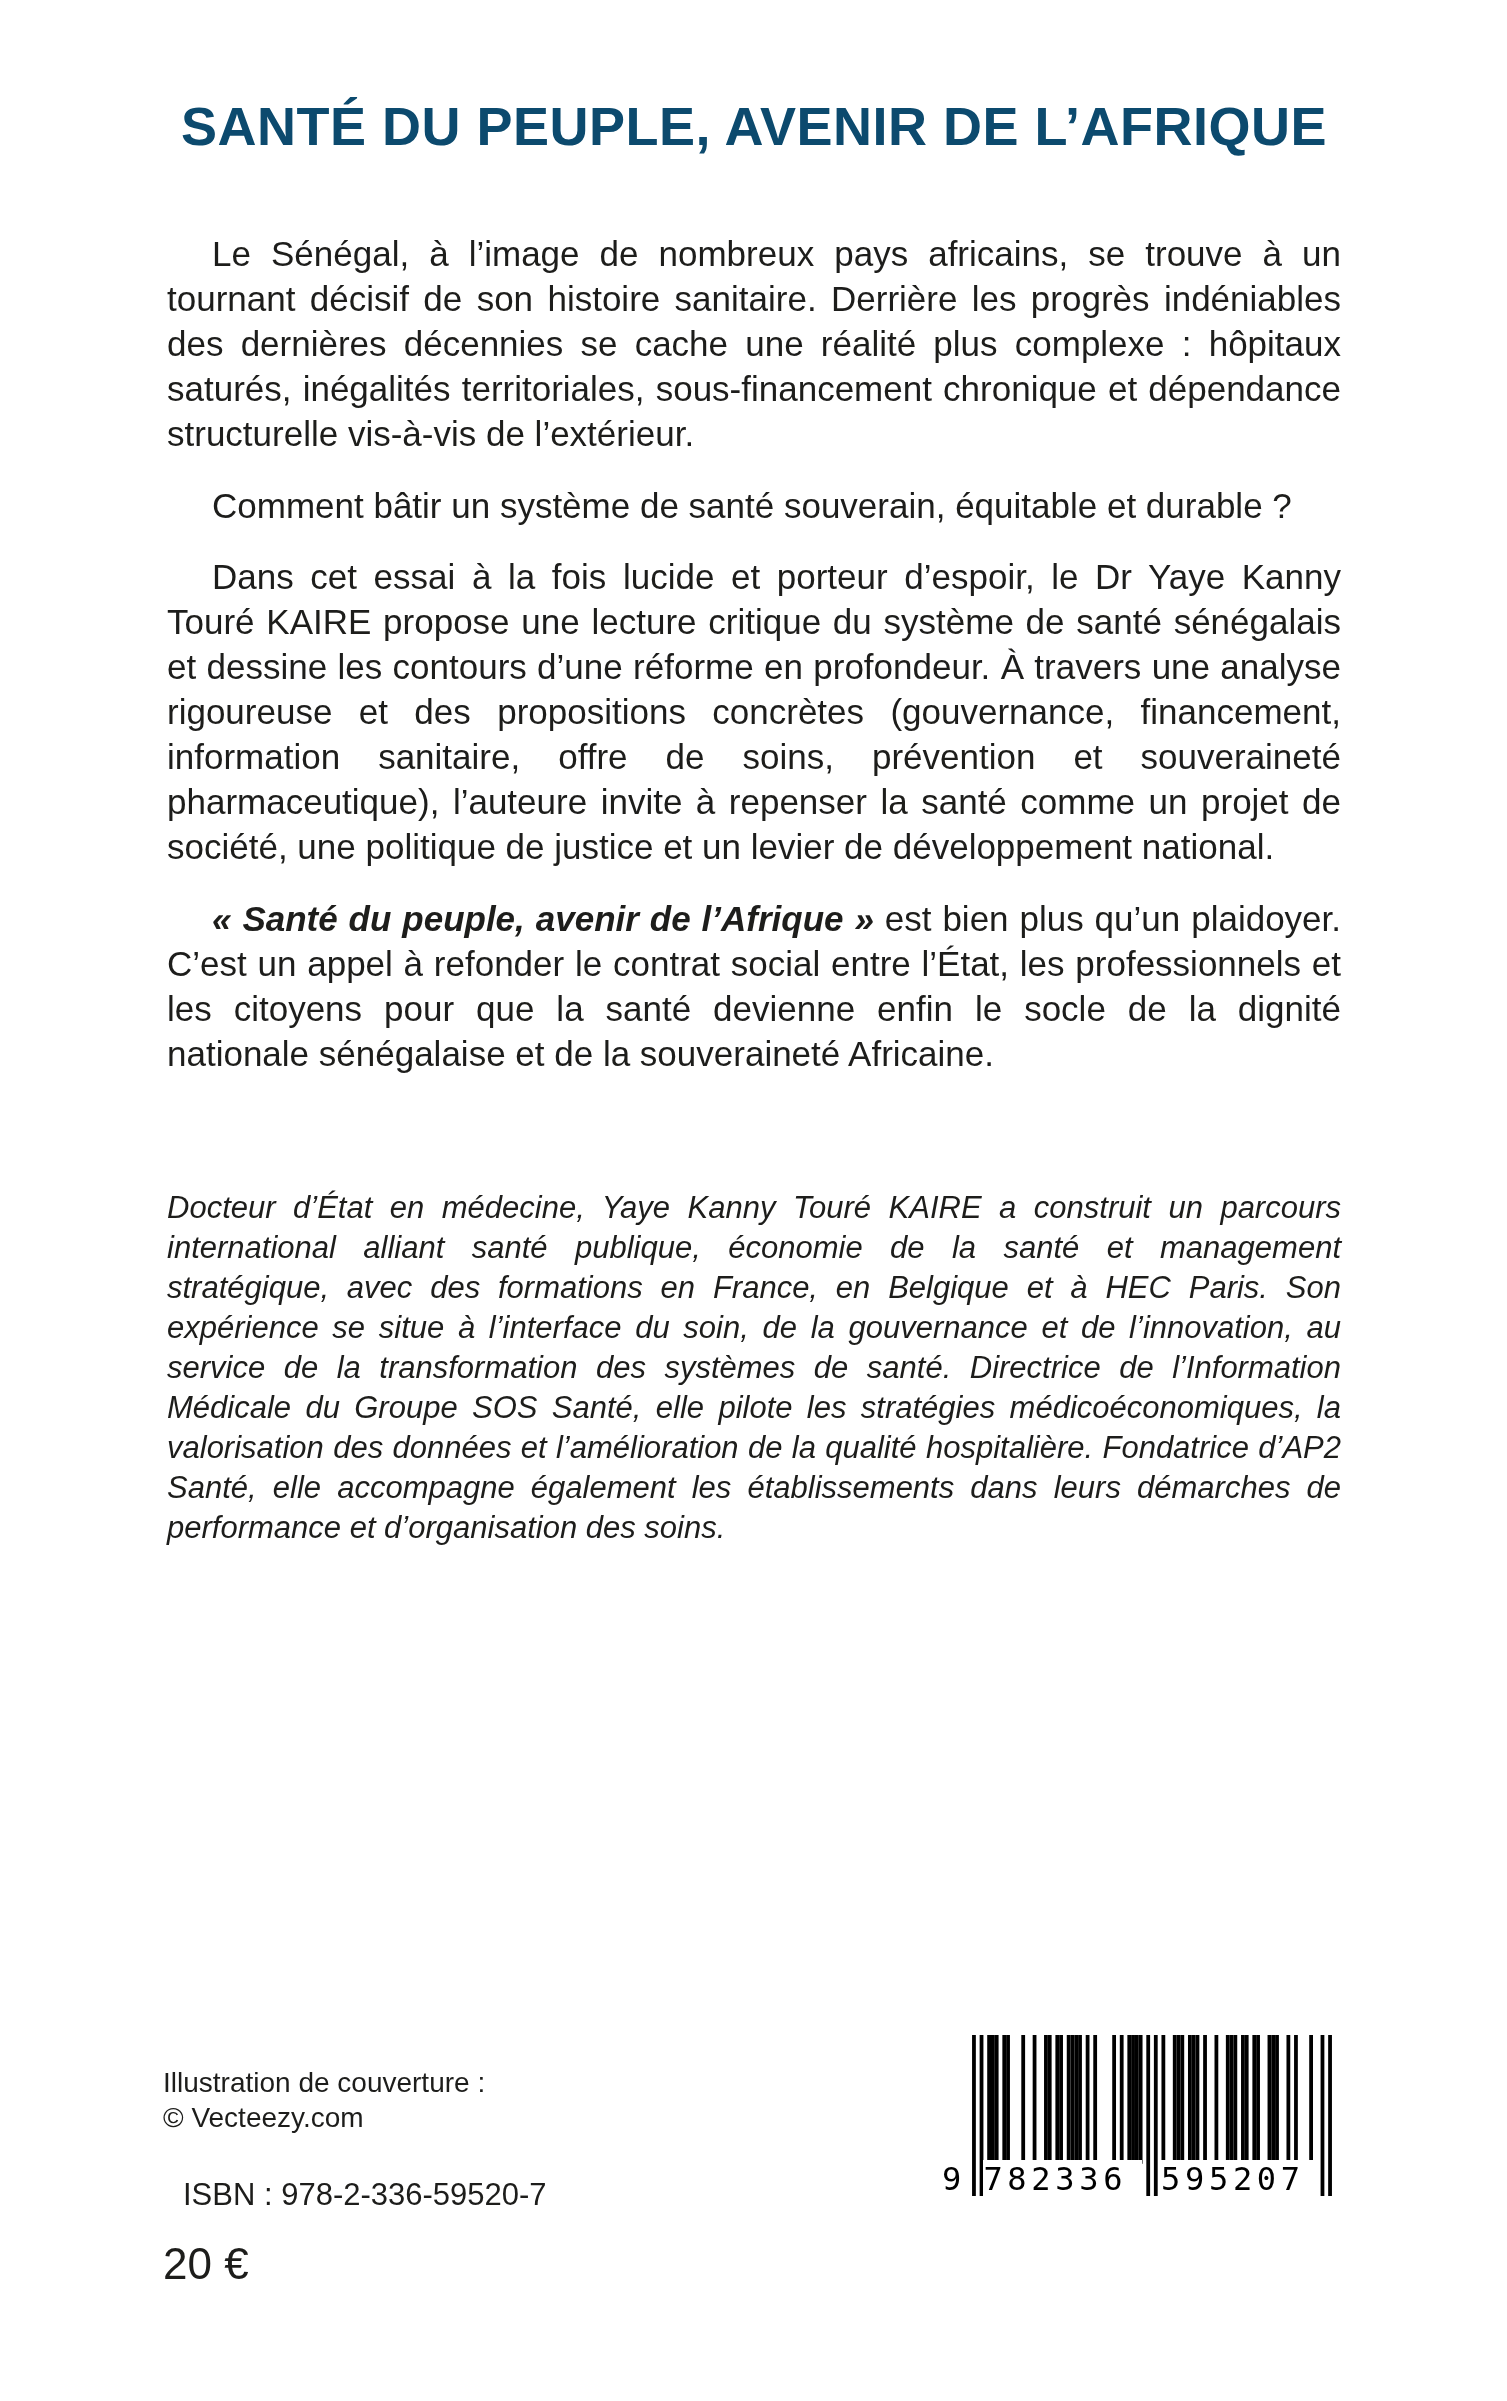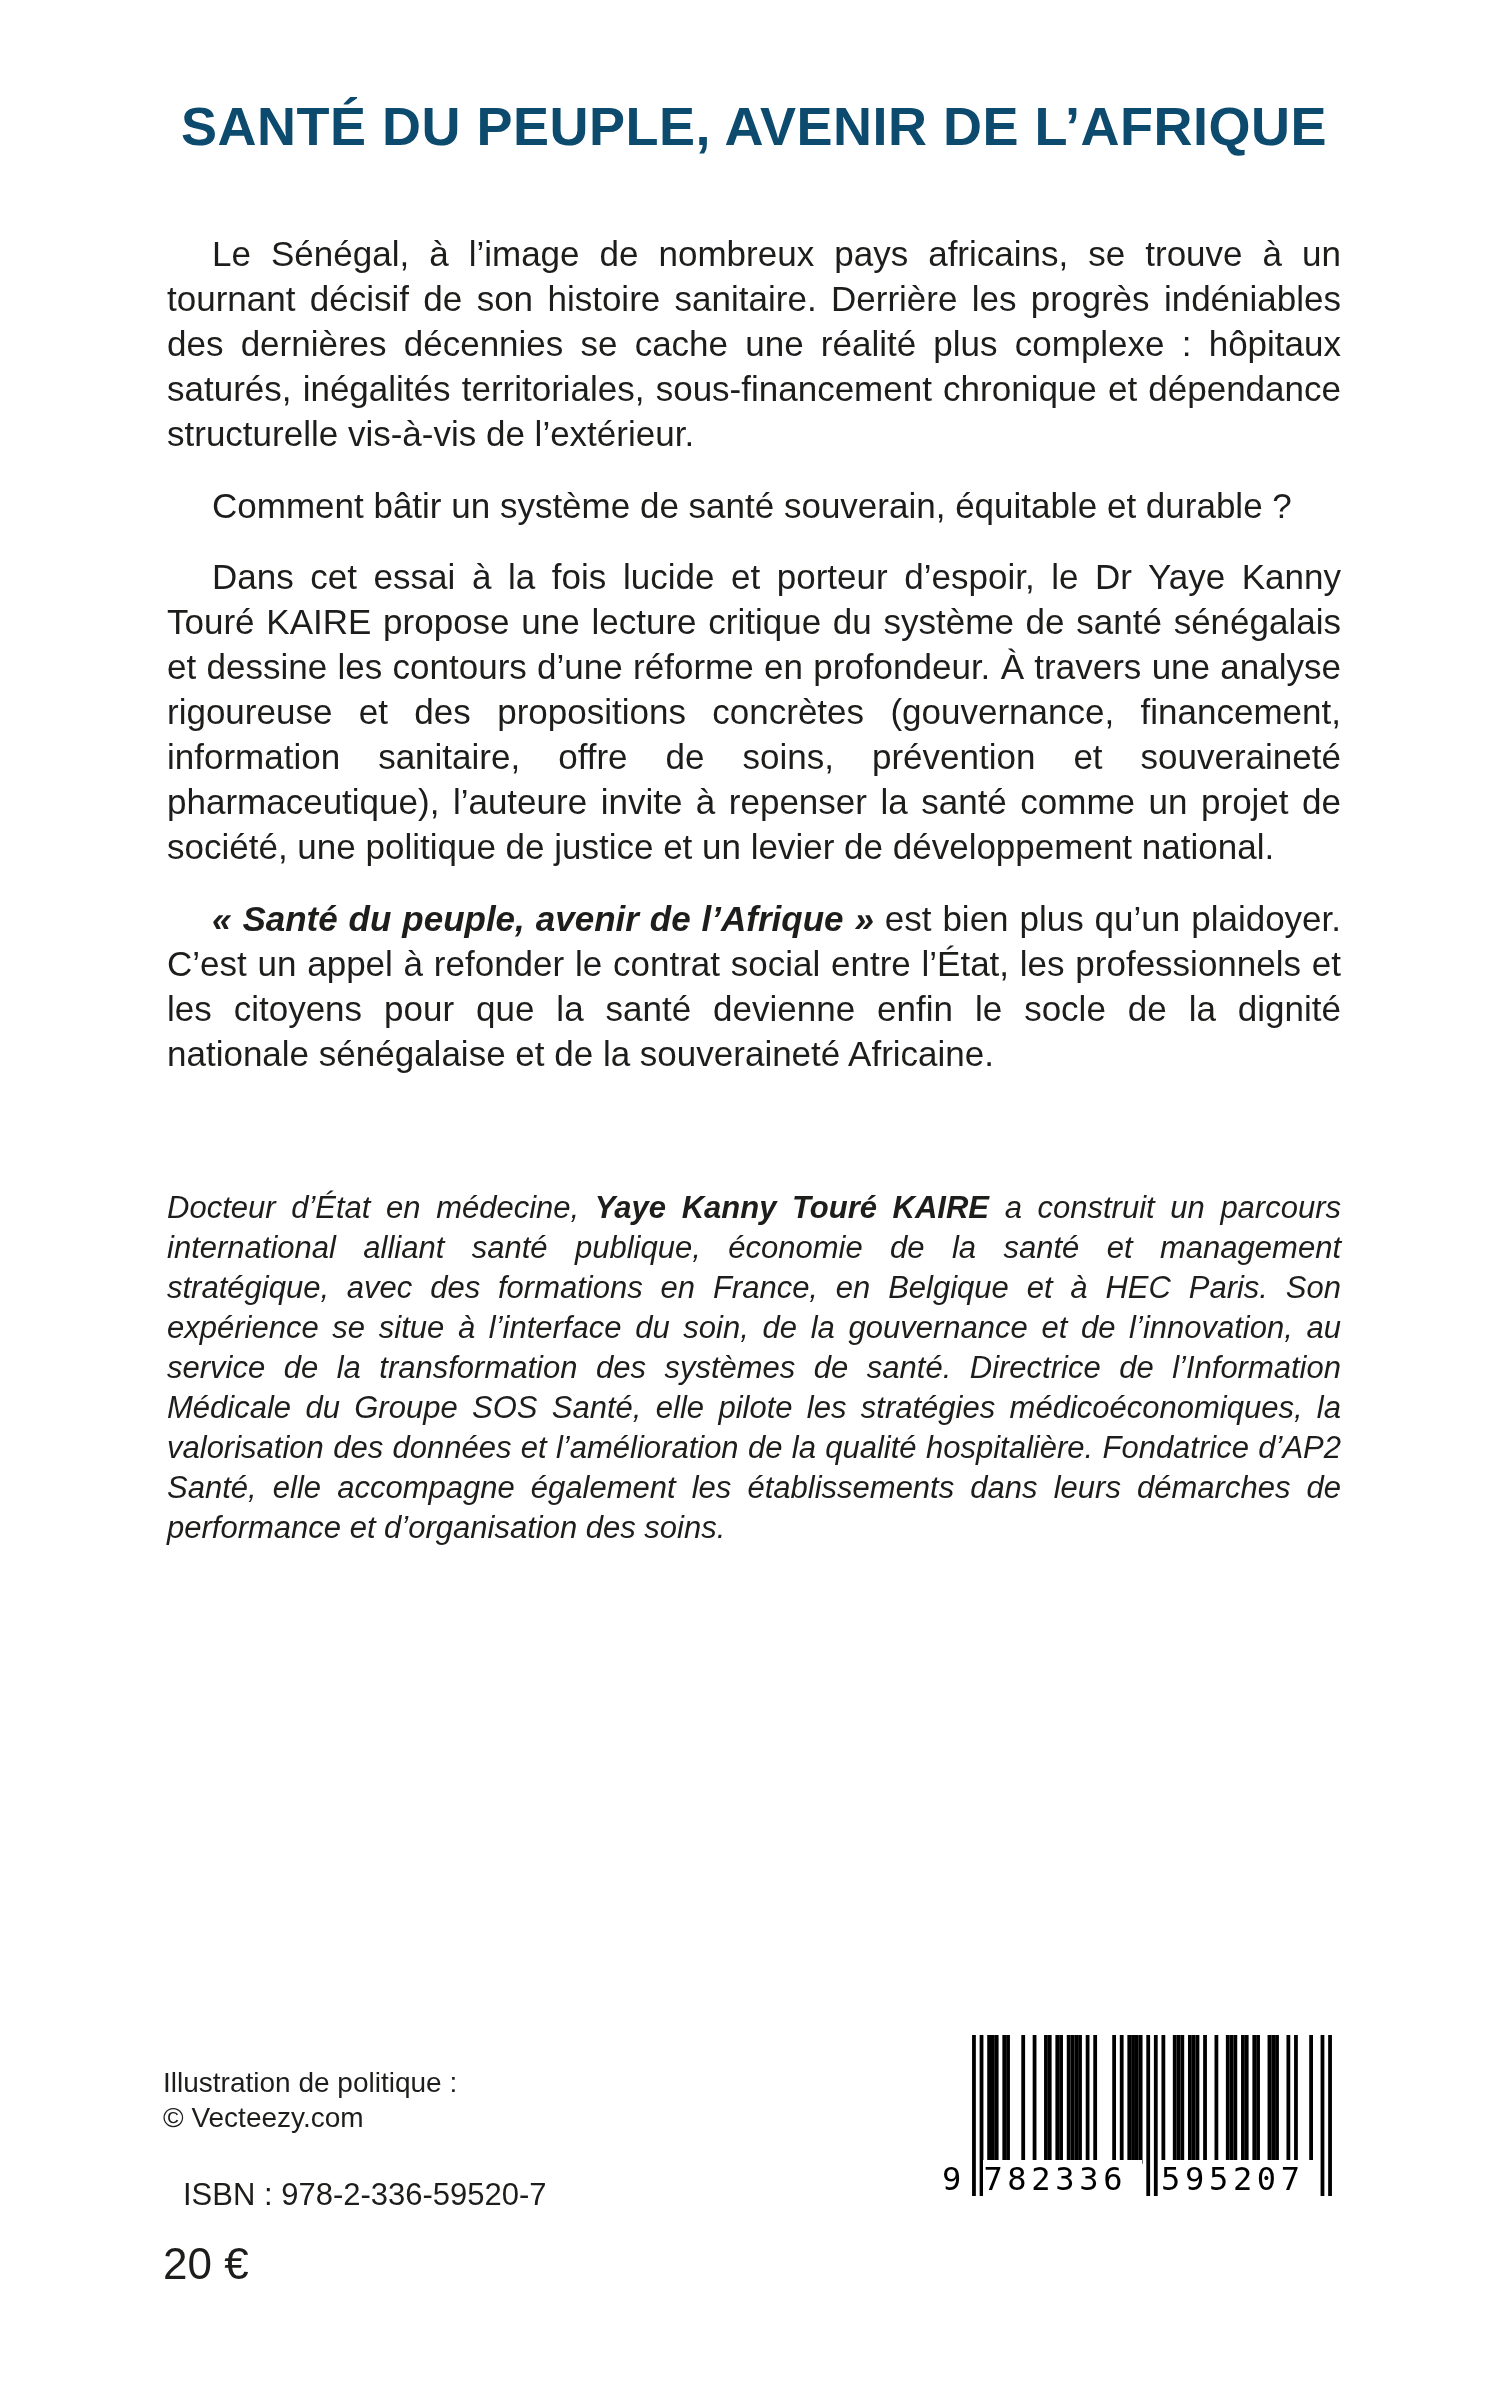--- a/index.html
+++ b/index.html
@@ -40,21 +40,21 @@
     margin-top: 48px;
   }
   .bio {
     margin: 112px 0 0 0;
     font-size: 31px;
     line-height: 40px;
     font-style: italic;
     text-align: justify;
   }
   .bio-name {
-    font-weight: 700;
+    font-weight: 400;
     margin-top: 20px;
   }
   .illustration {
     position: absolute;
     left: 163px;
     top: 2065px;
     font-size: 28px;
     line-height: 35px;
   }
   .isbn {
@@ -105,21 +105,21 @@
   <p class="para">Comment bâtir un système de santé souverain, équitable et durable ?</p>
 
   <p class="para">Dans cet essai à la fois lucide et porteur d’espoir, le Dr Yaye Kanny Touré KAIRE propose une lecture critique du système de santé sénégalais et dessine les contours d’une réforme en profondeur. À travers une analyse rigoureuse et des propositions concrètes (gouvernance, financement, information sanitaire, offre de soins, prévention et souveraineté pharmaceutique), l’auteure invite à repenser la santé comme un projet de société, une politique de justice et un levier de développement national.</p>
 
   <p class="para"><span class="quote">« Santé du peuple, avenir de l’Afrique »</span><span> est bien plus qu’un plaidoyer. C’est un appel à refonder le contrat social entre l’État, les professionnels et les citoyens pour que la santé devienne enfin le socle de la dignité nationale sénégalaise et de la souveraineté Africaine.</span></p>
 
   <p class="bio"><span>Docteur d’État en médecine, </span><span class="bio-name">Yaye Kanny Touré KAIRE</span><span> a construit un parcours international alliant santé publique, économie de la santé et management stratégique, avec des formations en France, en Belgique et à HEC Paris. Son expérience se situe à l’interface du soin, de la gouvernance et de l’innovation, au service de la transformation des systèmes de santé. Directrice de l’Information Médicale du Groupe SOS Santé, elle pilote les stratégies médicoéconomiques, la valorisation des données et l’amélioration de la qualité hospitalière. Fondatrice d’AP2 Santé, elle accompagne également les établissements dans leurs démarches de performance et d’organisation des soins.</span></p>
 </div>
 
 <div class="illustration">
-  <div>Illustration de politique :</div>
+  <div>Illustration de couverture :</div>
   <div>© Vecteezy.com</div>
 </div>
 
 <div class="isbn">ISBN : 978-2-336-59520-7</div>
 
 <div class="price">20 €</div>
 
 <div class="barcode">
   <svg id="barcode-svg" fill="#000000" xmlns="http://www.w3.org/2000/svg" viewBox="0 0 380 170" width="360" height="161">
       <rect x="0" y="0" width="4" height="170"></rect>

